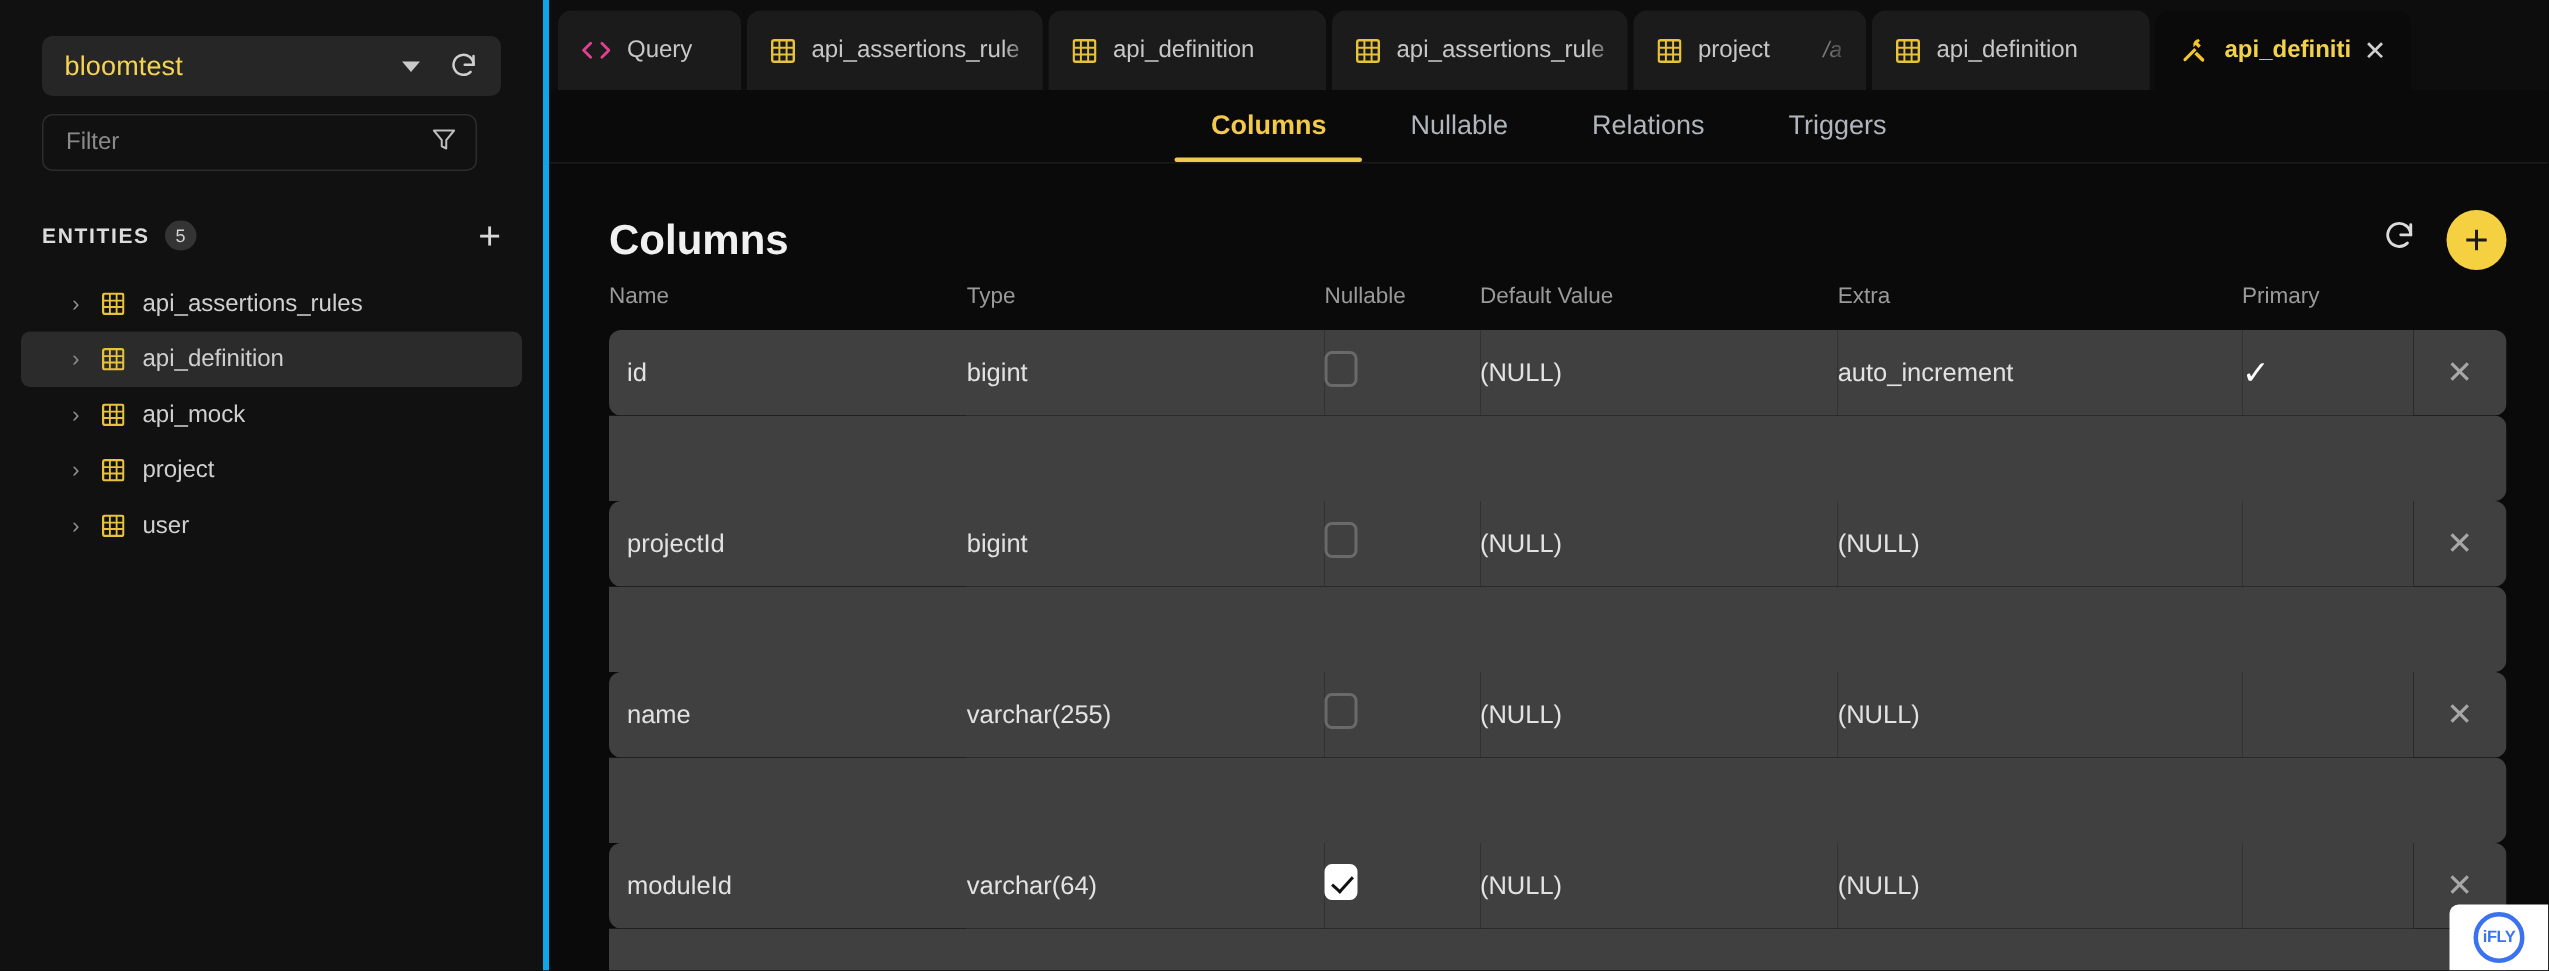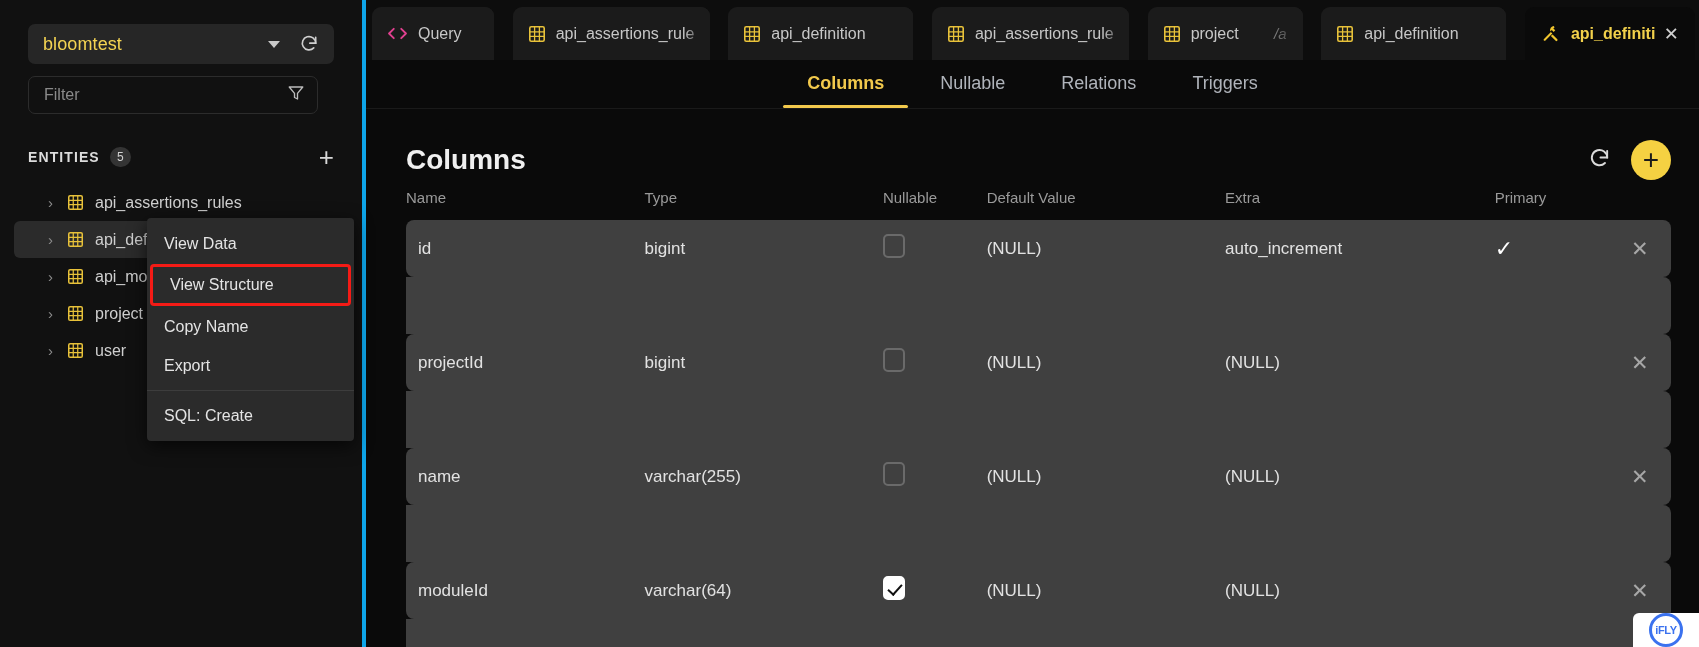--- a/index.html
+++ b/index.html
@@ -140,21 +140,20 @@
     position: relative;
     overflow: hidden;
   }
   .tabbar {
     height: 60px;
     display: flex;
     align-items: flex-end;
     background: #0d0d0d;
     padding-left: 6px;
     position: relative;
-    justify-content: space-between;
   }
   .tab {
     height: 53px;
     background: #1b1b1b;
     border-radius: 9px 9px 0 0;
     display: flex; align-items: center;
     padding: 0 16px;
     margin-right: 4px;
     max-width: 197px;
     min-width: 110px;
@@ -253,21 +252,21 @@
     width: 6px; height: 12px;
     border: solid #111; border-width: 0 2.5px 2.5px 0;
     transform: rotate(42deg);
   }
   .tick { color: #fff; font-size: 22px; }
   .tbl-wrap { padding: 0 28px 0 40px; }
 
   
   .ifly {
     position: absolute; right: 0px; bottom: 0px;
-    width: 66px; height: 34px;
+    width: 66px; height: 44px;
     background: #ffffff;
     border-radius: 6px 0 0 0;
     display: flex; align-items: center; justify-content: center;
     z-index: 50;
   }
   .ifly-circle {
     width: 34px; height: 34px; border-radius: 50%;
     border: 3px solid #3b72ef;
     display: flex; align-items: center; justify-content: center;
     color: #3b72ef; font-size: 11px; font-weight: bold;
@@ -353,28 +352,20 @@
         <span class="tbl-icon">
           <svg width="15" height="15" viewBox="0 0 16 16">
               <rect x=".8" y=".8" width="14.4" height="14.4" rx="1.4" fill="none" stroke="#e8c23a" stroke-width="1.6"></rect>
               <path d="M.8 5.8h14.4M.8 10.3h14.4M5.6.8v14.4M10.4.8v14.4" stroke="#e8c23a" stroke-width="1.3"></path>
             </svg>
         </span>
         <span class="entity-name">user</span>
       </div>
     </div>
 
-    <div class="ctx-menu">
-      <div class="ctx-item">View Data</div>
-      <div class="ctx-item highlight">View Structure</div>
-      <div class="ctx-item">Copy Name</div>
-      <div class="ctx-item">Export</div>
-      <div class="ctx-sep"></div>
-      <div class="ctx-item">SQL: Create</div>
-    </div>
   </div>
 
   <div class="main">
 
     <div class="tabbar">
 
       <div class="tab" style="min-width:122px">
         <span class="t-ico">
           <svg width="19" height="15" viewBox="0 0 20 16" fill="none" stroke="#e0408f" stroke-width="2" stroke-linecap="round" stroke-linejoin="round">
               <polyline points="6 3 1 8 6 13"></polyline>

